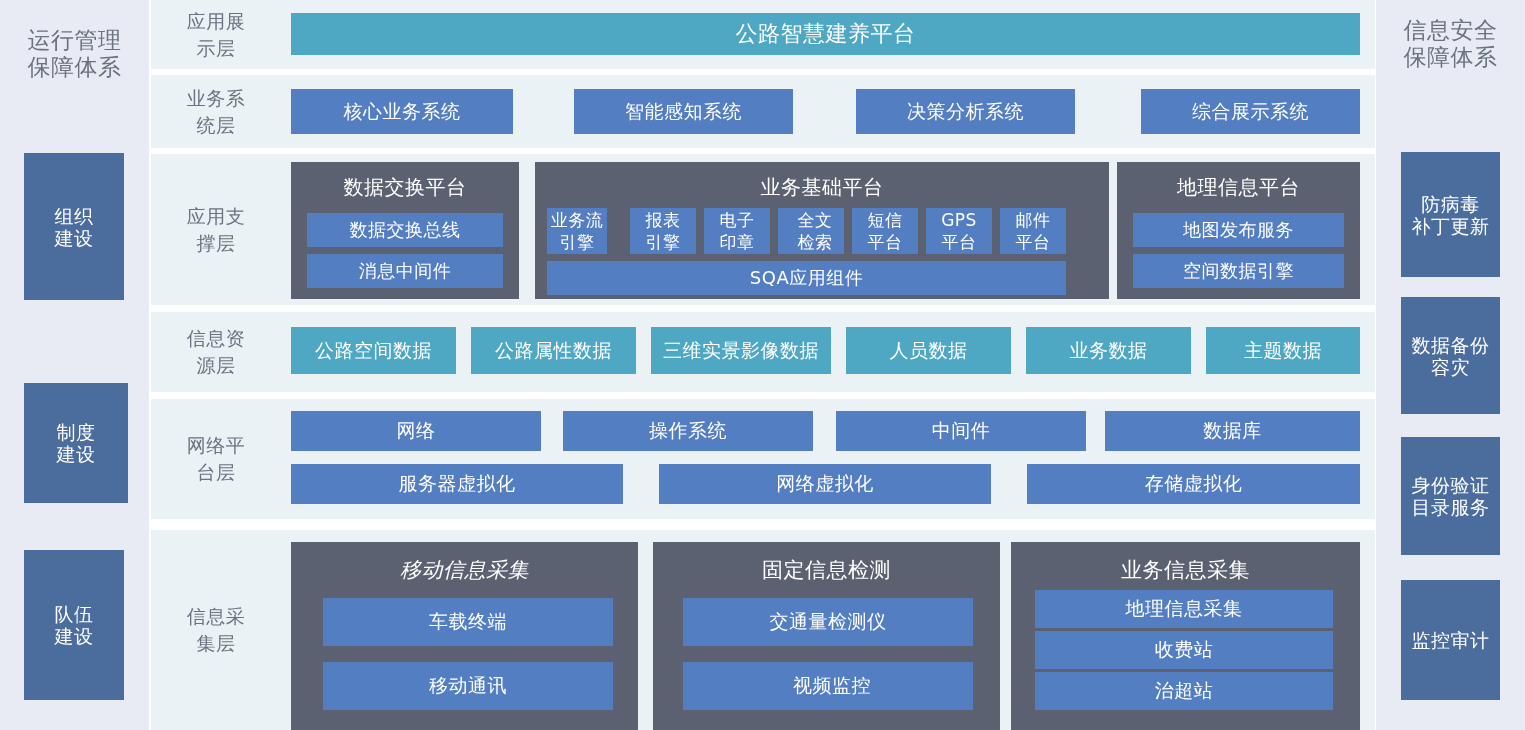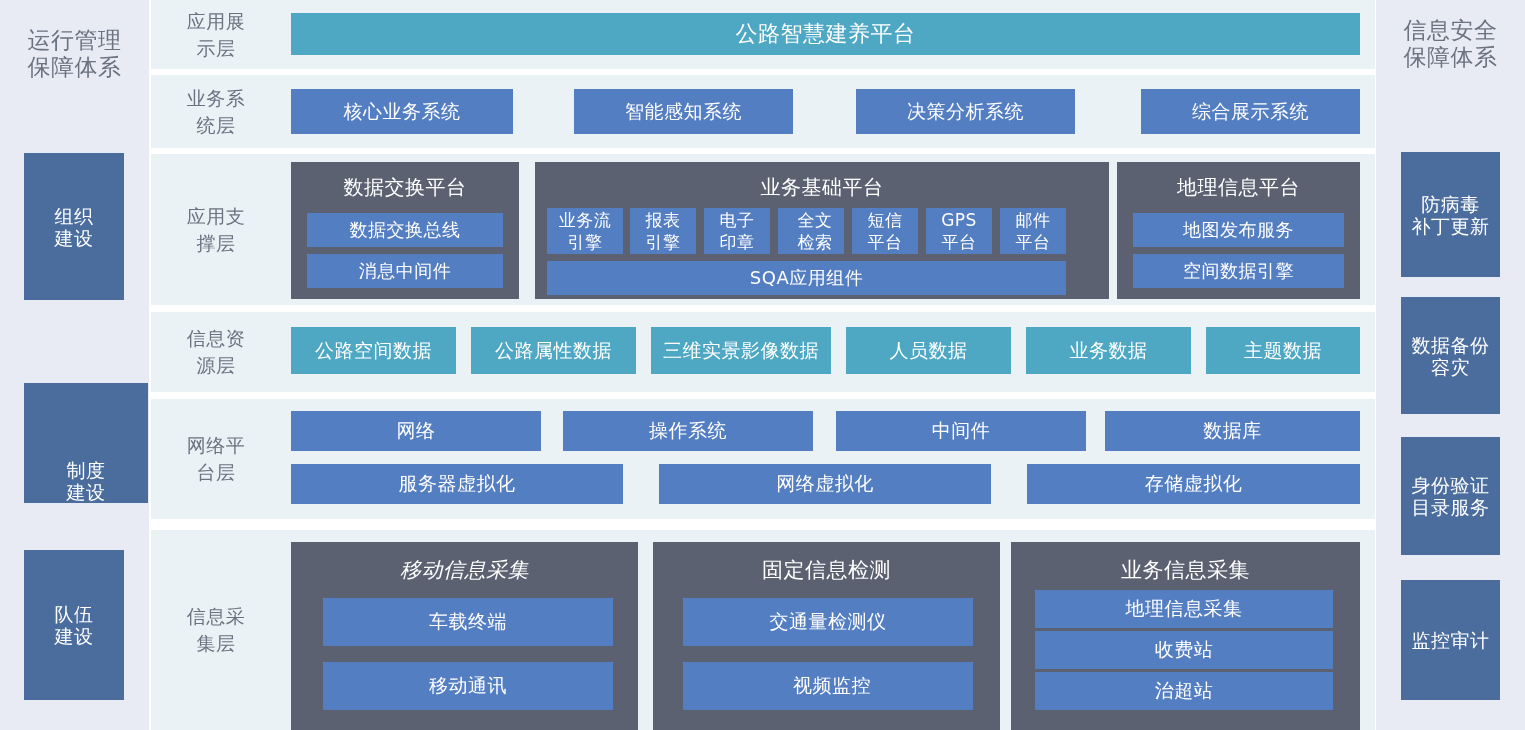--- a/index.html
+++ b/index.html
@@ -129,21 +129,21 @@
       <div>保障体系</div>
     </div>
 
     <div class="rail-box" style="left:24px; top:153px; width:100px; height:147px;">
       <div class="two-line">
         <div>组织</div>
         <div>建设</div>
       </div>
     </div>
 
-    <div class="rail-box" style="left:24px; top:383px; width:124px; height:120px;align-items:flex-end;">
+    <div class="rail-box" style="left:24px; top:383px; width:104px; height:120px;">
       <div class="two-line">
         <div>制度</div>
         <div>建设</div>
       </div>
     </div>
 
     <div class="rail-box" style="left:24px; top:550px; width:100px; height:150px;">
       <div class="two-line">
         <div>队伍</div>
         <div>建设</div>
@@ -221,21 +221,21 @@
 
       <div class="panel" style="position:absolute; left:0px; top:8px; width:228px; height:137px;">
         <div class="panel-title" style="top:12px;">数据交换平台</div>
         <div class="bar blue fs18" style="left:16px; top:51px; width:196px; height:34px;">数据交换总线</div>
         <div class="bar blue fs18" style="left:16px; top:92px; width:196px; height:34px;">消息中间件</div>
       </div>
 
       <div class="panel" style="position:absolute; left:244px; top:8px; width:574px; height:137px;">
         <div class="panel-title" style="top:12px;">业务基础平台</div>
 
-        <div class="bar blue fs17 two-line" style="left:12px; top:46px; width:76px; height:46px; flex-direction:column;">
+        <div class="bar blue fs17 two-line" style="left:12px; top:46px; width:60px; height:46px; flex-direction:column;">
           <div>业务流</div>
           <div>引擎</div>
         </div>
         <div class="bar blue fs17 two-line" style="left:95px; top:46px; width:66px; height:46px; flex-direction:column;">
           <div>报表</div>
           <div>引擎</div>
         </div>
         <div class="bar blue fs17 two-line" style="left:169px; top:46px; width:66px; height:46px; flex-direction:column;">
           <div>电子</div>
           <div>印章</div>

